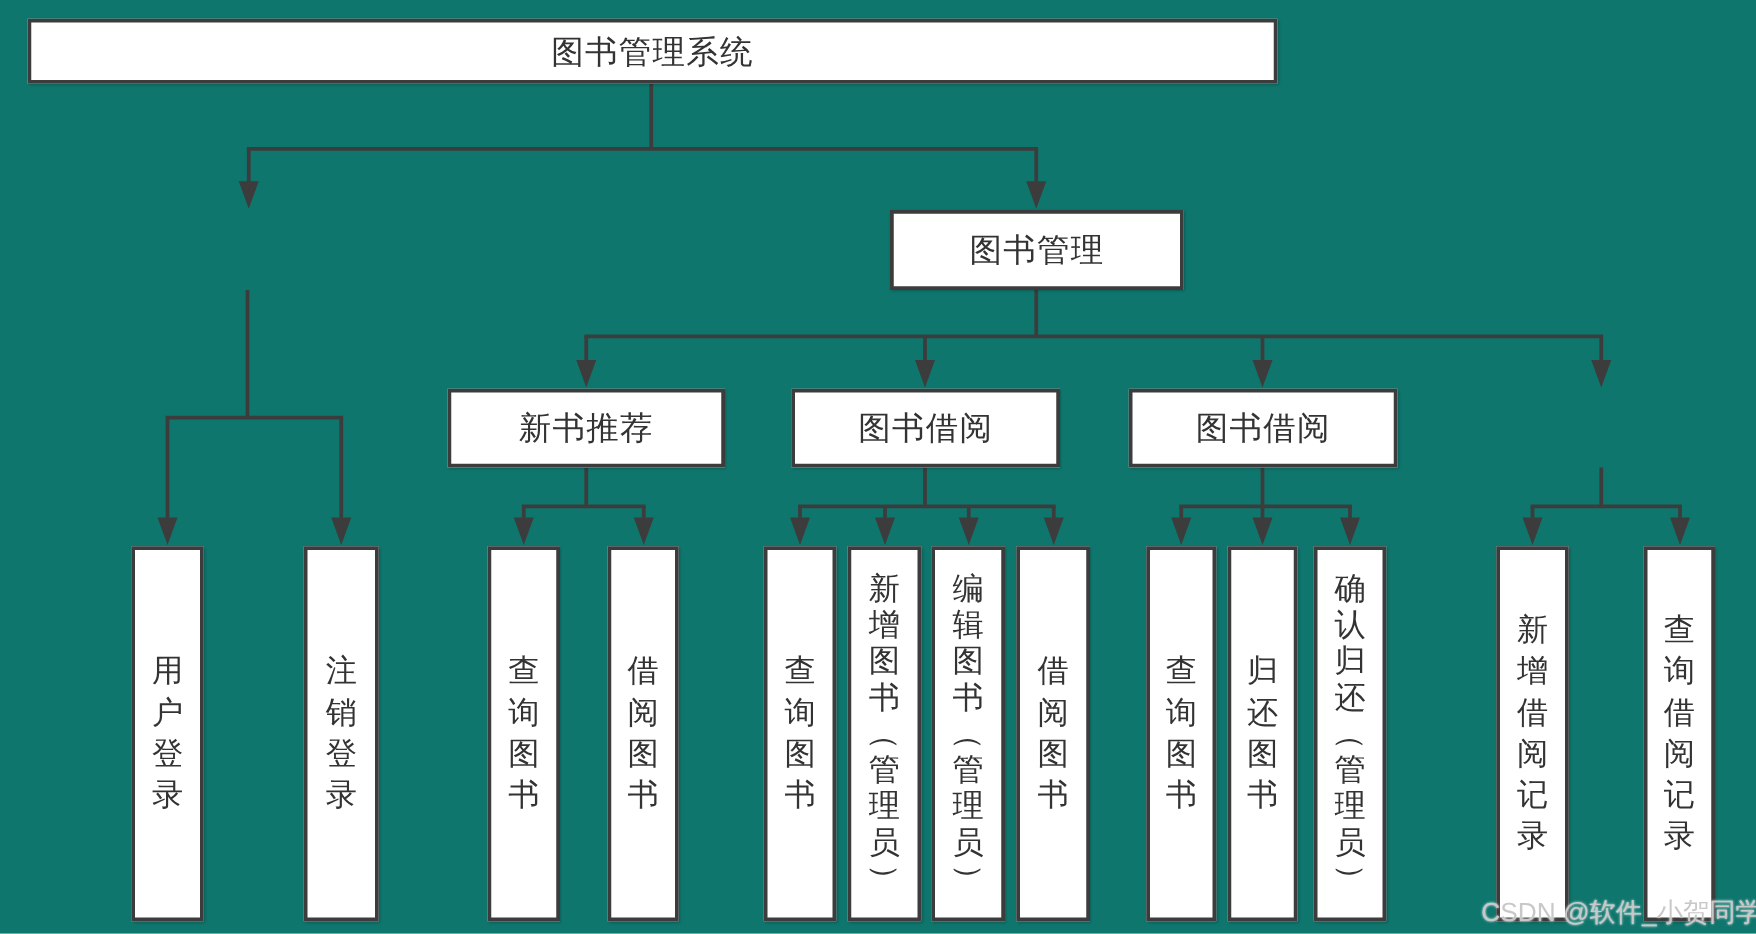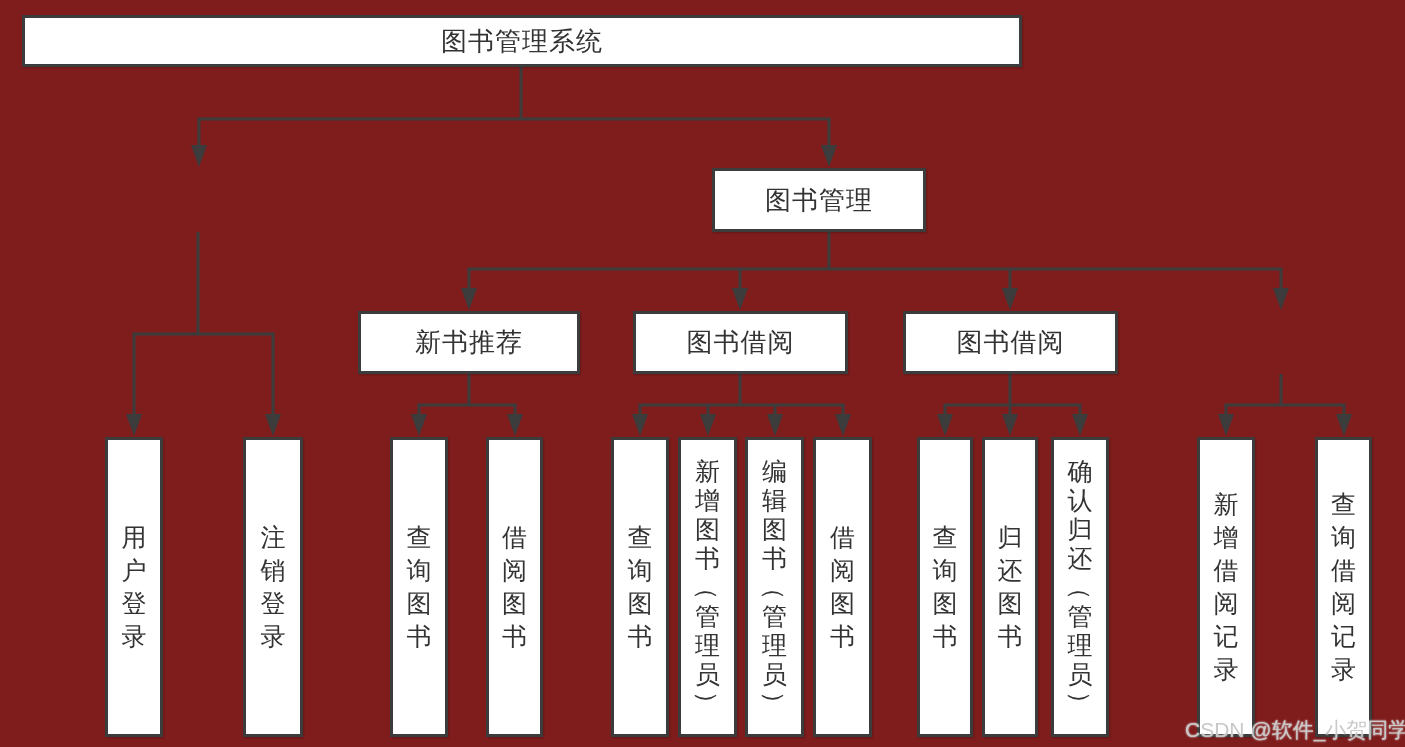--- a/index.html
+++ b/index.html
@@ -3,21 +3,21 @@
 <meta charset="utf-8">
 <style>
   * { margin: 0; padding: 0; box-sizing: border-box; }
   html, body { background: #ffffff; }
   body { font-family: "Liberation Sans", "DejaVu Sans", sans-serif; }
 
   .canvas {
     position: relative;
     width: 1405px;
     height: 747px;
-    background: #7f1d1d;
+    background: #0f766e;
     overflow: hidden;
   }
 
   svg.connectors {
     position: absolute;
     left: 0; top: 0;
     width: 1405px; height: 747px;
   }
   svg.connectors path { stroke: #3c3c3c; stroke-width: 3; fill: none; }
   svg.connectors polygon { fill: #3c3c3c; stroke: none; }
@@ -122,21 +122,21 @@
     <path d="M1226 405 V416"></path>
     <polygon points="1218,414 1234,414 1226,436"></polygon>
     <path d="M1344 405 V416"></path>
     <polygon points="1336,414 1352,414 1344,436"></polygon>
   </svg>
 
   <div class="node h-node" style="left:22px; top:15px; width:1000px; height:52px;">
     <span>图书管理系统</span>
   </div>
 
-  <div class="node h-node" style="left:712px; top:168px; width:214px; height:64px;">
+  <div class="node h-node" style="left:712px; top:168px; width:235px; height:64px;">
     <span>图书管理</span>
   </div>
 
   <div class="node h-node" style="left:358px; top:311px; width:222px; height:63px;">
     <span>新书推荐</span>
   </div>
   <div class="node h-node" style="left:633px; top:311px; width:215px; height:63px;">
     <span>图书借阅</span>
   </div>
   <div class="node h-node" style="left:903px; top:311px; width:215px; height:63px;">

